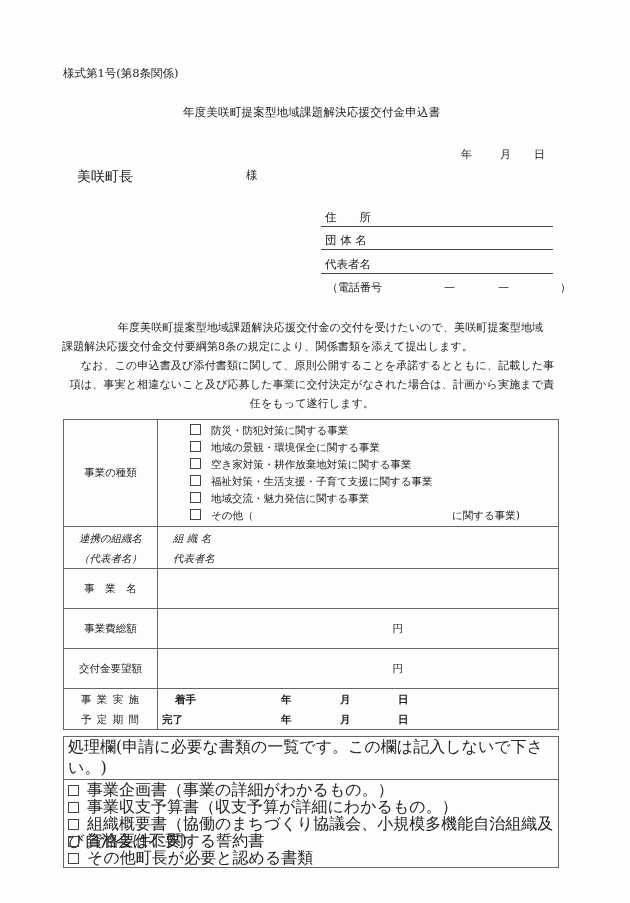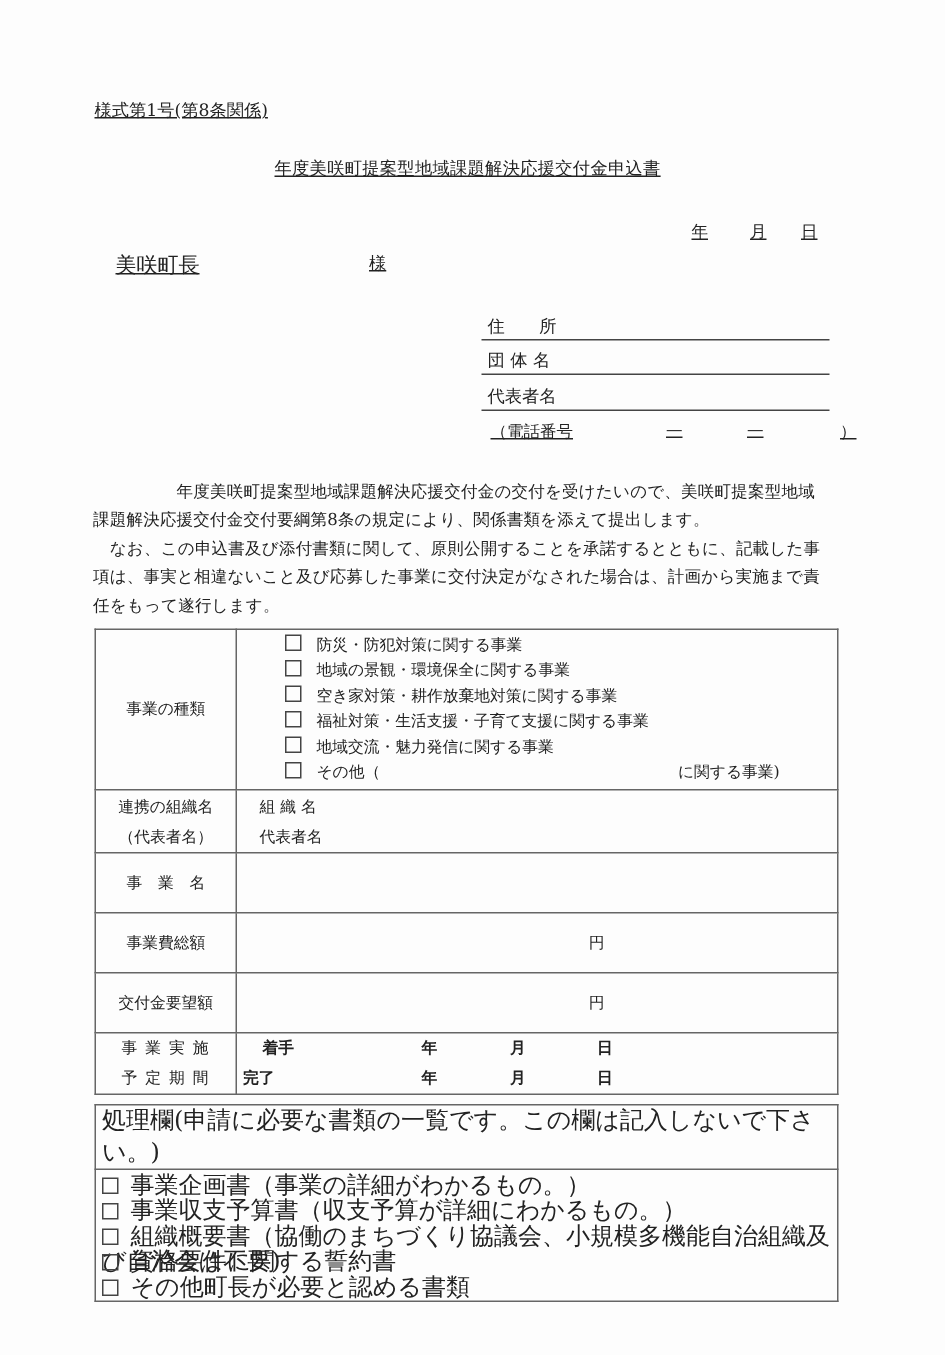--- a/index.html
+++ b/index.html
@@ -1,18 +1,18 @@
 <!DOCTYPE html>
 <html><head>
 <meta charset="utf-8">
 <style>
   html, body { margin:0; padding:0; }
   body { width:630px; height:903px; background:#fdfdfd; position:relative; overflow:hidden;
          font-family:"DejaVu Serif","Liberation Serif",serif; color:#222; font-size:11px; }
-  .abs { position:absolute; white-space:nowrap;text-decoration:underline; }
+  .abs { position:absolute; white-space:nowrap; }
   .form-number { left:63px; top:66px; font-size:11.5px; }
   .doc-title { left:183px; top:105px; font-size:11.5px; letter-spacing:0.2px; }
   .date-year { left:461px; top:147px; }
   .date-month { left:500px; top:147px; }
   .date-day { left:534px; top:147px; }
   .addressee { left:77px; top:168px; font-size:14px; }
   .addressee-sama { left:246px; top:168px; font-size:11.5px; }
   .appl-line { position:absolute; left:321px; width:232px; border-bottom:1.2px solid #444; height:16px; }
   .appl-line span { position:absolute; left:4px; bottom:1px; font-size:11.5px; }
   .phone { left:327px; top:280px; font-size:11px; }
@@ -56,40 +56,40 @@
   </div>
 <div class="abs phone">（電話番号</div>
 <div class="abs phone-d1">—</div>
 <div class="abs phone-d2">—</div>
 <div class="abs phone-close">）</div>
 
 <div class="para" style="top:318px;">
   <div>　　　　　年度美咲町提案型地域課題解決応援交付金の交付を受けたいので、美咲町提案型地域</div>
   <div>課題解決応援交付金交付要綱第8条の規定により、関係書類を添えて提出します。</div>
 </div>
-<div class="para" style="top:356px;">
+<div class="para" style="top:356px;text-align:center;">
   <div>　なお、この申込書及び添付書類に関して、原則公開することを承諾するとともに、記載した事</div>
   <div>項は、事実と相違ないこと及び応募した事業に交付決定がなされた場合は、計画から実施まで責</div>
   <div>任をもって遂行します。</div>
 </div>
 
 <table class="main-table">
   <tbody>
       <tr style="height:104px;">
     <td class="lbl">事業の種類</td>
     <td class="kind-list">
       <div class="kind-item"><span class="cb"></span><span>防災・防犯対策に関する事業</span></div>
       <div class="kind-item"><span class="cb"></span><span>地域の景観・環境保全に関する事業</span></div>
       <div class="kind-item"><span class="cb"></span><span>空き家対策・耕作放棄地対策に関する事業</span></div>
       <div class="kind-item"><span class="cb"></span><span>福祉対策・生活支援・子育て支援に関する事業</span></div>
       <div class="kind-item"><span class="cb"></span><span>地域交流・魅力発信に関する事業</span></div>
       <div class="kind-item"><span class="cb"></span><span>その他（</span><span style="position:absolute;left:262px;">に関する事業)</span></div>
     </td>
   </tr>
-  <tr style="height:42px;">
+  <tr style="height:42px;font-style:italic;">
     <td class="lbl" style="line-height:20px;">
       <div>連携の組織名</div>
       <div>（代表者名）</div>
     </td>
     <td style="padding-left:15px;line-height:20px;">
       <div>組 織 名</div>
       <div>代表者名</div>
     </td>
   </tr>
   <tr style="height:40px;">

